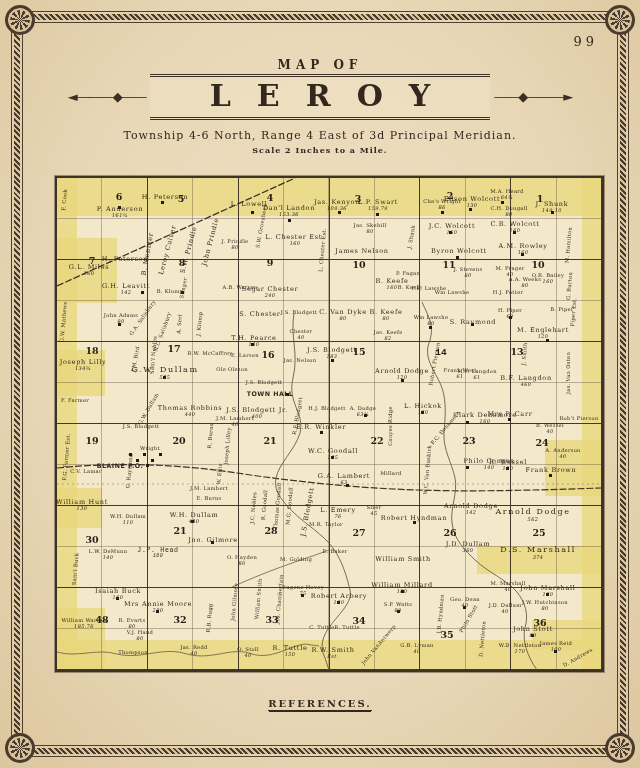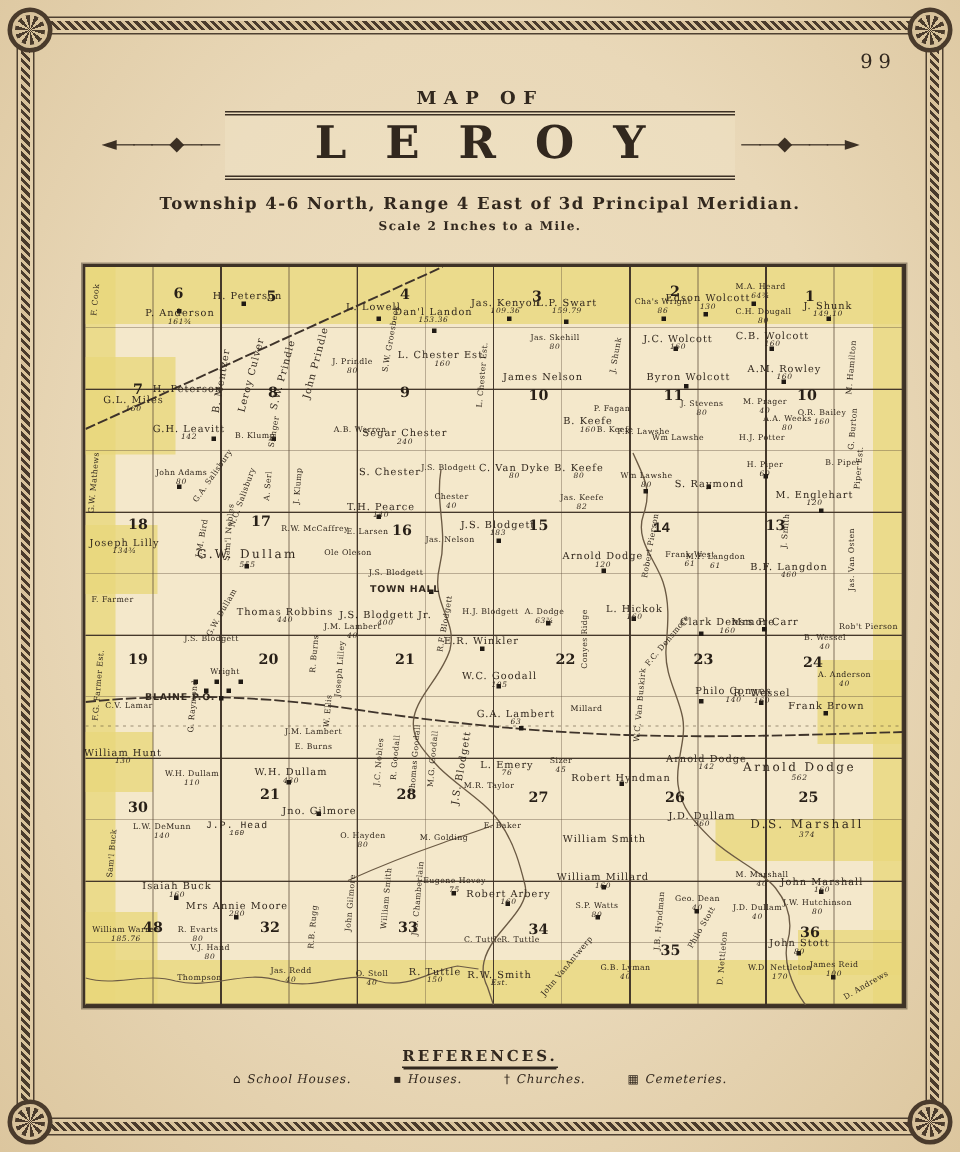--- a/index.html
+++ b/index.html
@@ -25,21 +25,21 @@
   .pagenum{position:absolute;top:34px;right:42px;font-size:13px;letter-spacing:4px;}
 
   
   .titleblock{position:absolute;left:0;right:0;top:54px;text-align:center;}
   .kicker{font-size:12px;letter-spacing:5px;font-weight:bold;transform:translateY(4px);}
   .banner{display:inline-block;position:relative;margin-top:6px;padding:3px 34px 5px 34px;
     border-top:3px double #3c3024;border-bottom:3px double #3c3024;background:rgba(244,232,203,.35);}
   .banner .nm{font-size:30px;font-weight:bold;letter-spacing:26px;padding-left:26px;line-height:1.05;}
   .orn{position:absolute;top:50%;transform:translateY(-55%);font-size:13px;color:#3c3024;letter-spacing:-1px;white-space:nowrap;}
   .orn.l{right:100%;margin-right:4px;} .orn.r{left:100%;margin-left:4px;}
-  .subtitle{font-size:11px;font-weight:bold;letter-spacing:1px;margin-top:9px;}
+  .subtitle{font-size:11px;font-weight:normal;letter-spacing:1px;margin-top:9px;}
   .scale{font-size:8px;font-weight:bold;letter-spacing:1px;margin-top:3px;}
 
   
   .map{position:absolute;left:55px;top:176px;width:545px;height:492px;background:var(--cream);
     border:2px solid #3e3226;box-shadow:0 0 0 1px rgba(62,50,38,.45);}
   .hl{position:absolute;background:var(--yellow);opacity:.8;}
   .grid{position:absolute;inset:0;pointer-events:none;}
   .grid.minor{
     background-image:
       repeating-linear-gradient(to right, transparent 0 calc(8.3333% - 1px), rgba(91,74,56,.38) calc(8.3333% - 1px) 8.3333%),
@@ -386,14 +386,13 @@
       <div class="sec" style="left: 123px; top: 441px;">32</div>
       <div class="sec" style="left: 215px; top: 441px;">33</div>
       <div class="sec" style="left: 302px; top: 442px;">34</div>
       <div class="sec" style="left: 390px; top: 456px;">35</div>
       <div class="sec" style="left: 483px; top: 444px;">36</div>
     </div>
 </div>
 
 <div class="legend">
   <div class="ltitle">REFERENCES.</div>
-  <div class="lrow" id="legend-items"><span class="litem"><span class="licon">⌂</span><span>School Houses.</span></span><span class="litem"><span class="licon">▪</span><span>Houses.</span></span><span class="litem"><span class="licon">†</span><span>Churches.</span></span><span class="litem"><span class="licon">▦</span><span>Cemeteries.</span></span></div>
 </div>
 
 </body></html>

